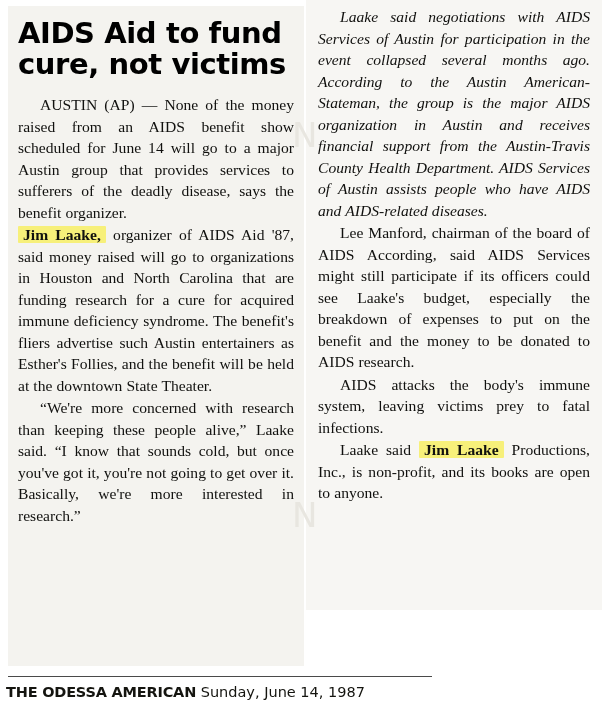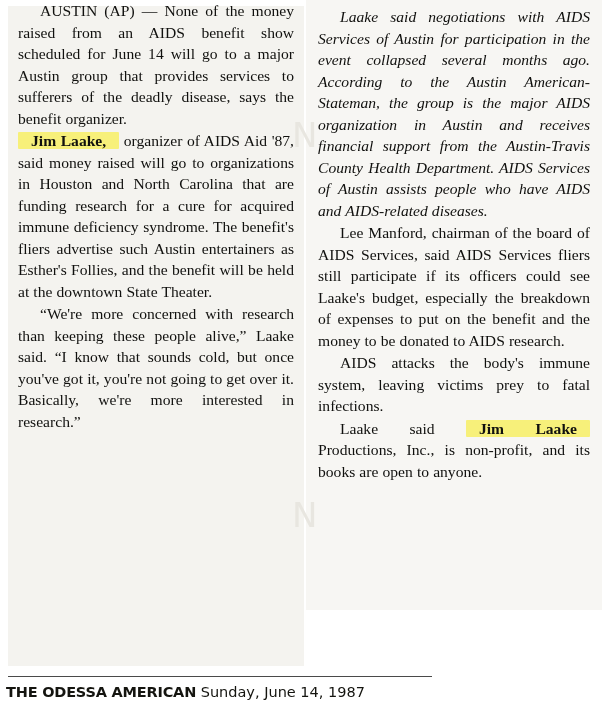--- a/index.html
+++ b/index.html
@@ -85,21 +85,21 @@
   }
 
   .col-right .body-p:first-child {
     margin-top: 6px;
     font-style: italic;
   }
 
   mark.hl {
     background: #f7f07a;
     color: #10100e;
-    padding: 0 13px;
+    padding: 0 5px;
     border-radius: 1px;
     font-weight: 600;
   }
 
   .footer-rule {
     position: absolute;
     left: 8px;
     top: 676px;
     width: 424px;
     height: 1px;
@@ -142,31 +142,32 @@
 
   <div class="panel-left"></div>
   <div class="panel-right"></div>
 
   <div class="smudge smudge-1">N</div>
   <div class="smudge smudge-2">N</div>
 
   <div class="columns">
 
     <div class="col col-left">
+      <h1 class="headline">AIDS Aid to fund cure, not victims</h1>
       <div id="left-body">
           <p class="body-p indent"><span>AUSTIN (AP) — None of the money raised from an AIDS benefit show scheduled for June 14 will go to a major Austin group that provides services to sufferers of the deadly disease, says the benefit organizer.</span></p>
           <p class="body-p"><mark class="hl">Jim Laake,</mark><span> organizer of AIDS Aid '87, said money raised will go to organizations in Houston and North Carolina that are funding research for a cure for acquired immune deficiency syndrome. The benefit's fliers advertise such Austin entertainers as Esther's Follies, and the benefit will be held at the downtown State Theater.</span></p>
           <p class="body-p indent"><span>“We're more concerned with research than keeping these people alive,” Laake said. “I know that sounds cold, but once you've got it, you're not going to get over it. Basically, we're more interested in research.”</span></p>
         </div>
     </div>
 
     <div class="col col-right">
       <div id="right-body">
           <p class="body-p indent"><span>Laake said negotiations with AIDS Services of Austin for participation in the event collapsed several months ago. According to the Austin American-Stateman, the group is the major AIDS organization in Austin and receives financial support from the Austin-Travis County Health Department. AIDS Services of Austin assists people who have AIDS and AIDS-related diseases.</span></p>
-          <p class="body-p indent"><span>Lee Manford, chairman of the board of AIDS Services, said AIDS Services fliers still participate if its officers could see Laake's budget, especially the breakdown of expenses to put on the benefit and the money to be donated to AIDS research.</span></p>
+          <p class="body-p indent"><span>Lee Manford, chairman of the board of AIDS According, said AIDS Services might still participate if its officers could see Laake's budget, especially the breakdown of expenses to put on the benefit and the money to be donated to AIDS research.</span></p>
           <p class="body-p indent"><span>AIDS attacks the body's immune system, leaving victims prey to fatal infections.</span></p>
           <p class="body-p indent"><span>Laake said </span><mark class="hl">Jim Laake</mark><span> Productions, Inc., is non-profit, and its books are open to anyone.</span></p>
         </div>
     </div>
 
   </div>
 
   <div class="footer-rule"></div>
   <div class="footer">
     <span class="paper">THE ODESSA AMERICAN</span>

